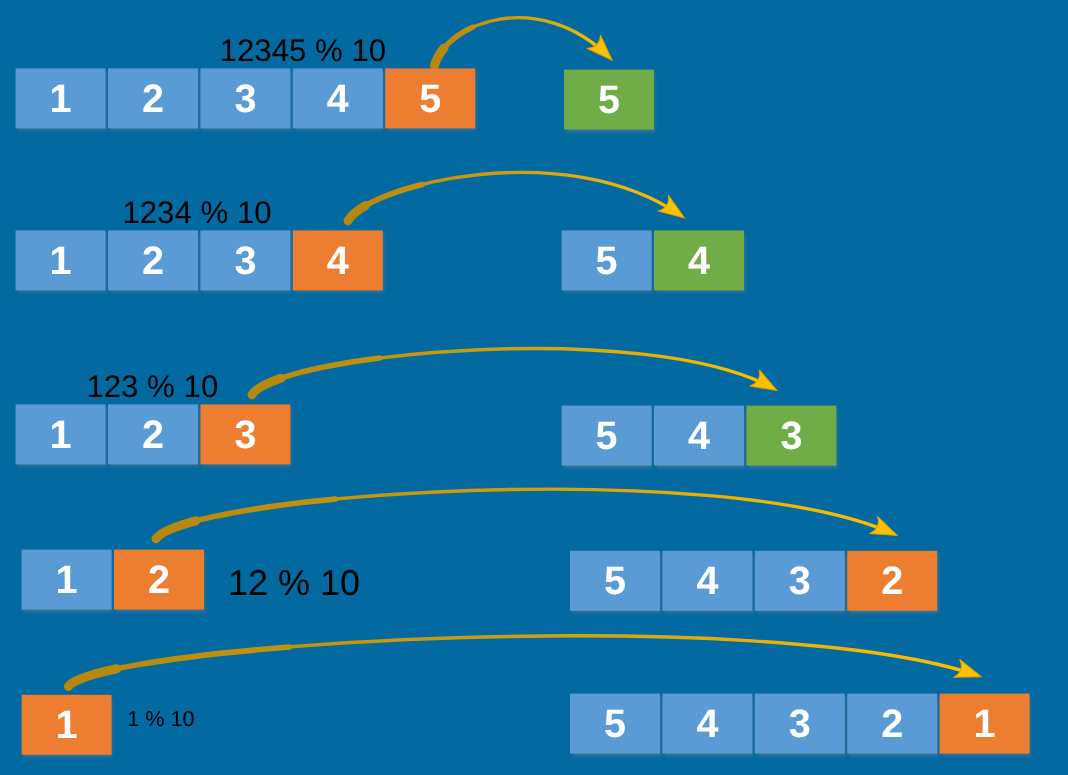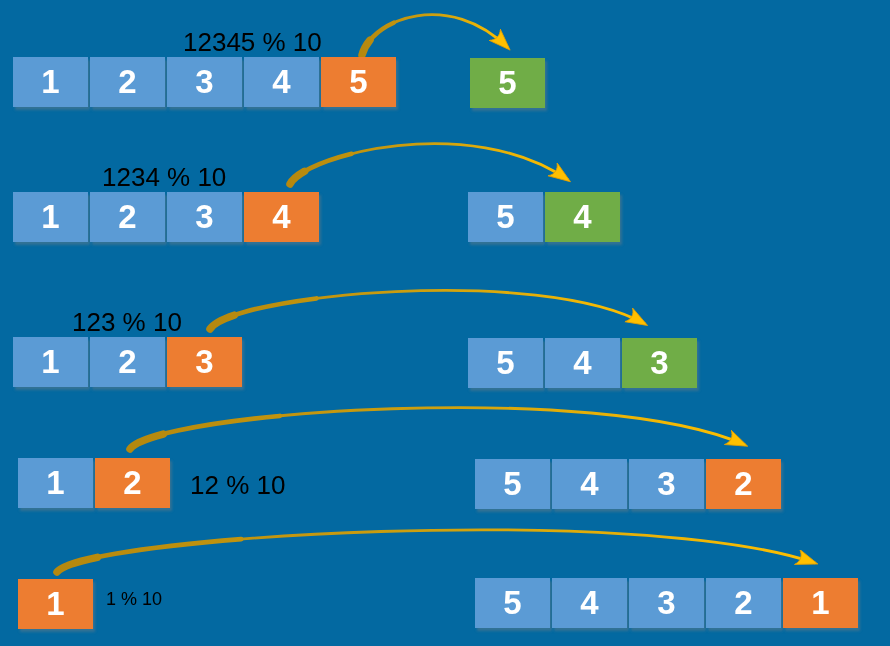--- a/index.html
+++ b/index.html
@@ -93,21 +93,21 @@
       <div class="digit-array" style="left: 13px; top: 337px; gap: 2px;">
         <div class="cell" style="width: 75px; height: 50px; background: rgb(91, 155, 213); color: rgb(255, 255, 255); font-size: 33px;">1</div>
         <div class="cell" style="width: 75px; height: 50px; background: rgb(91, 155, 213); color: rgb(255, 255, 255); font-size: 33px;">2</div>
         <div class="cell" style="width: 75px; height: 50px; background: rgb(237, 125, 49); color: rgb(255, 255, 255); font-size: 33px;">3</div>
       </div>
       <div class="digit-array" style="left: 468px; top: 338px; gap: 2px;">
         <div class="cell" style="width: 75px; height: 50px; background: rgb(91, 155, 213); color: rgb(255, 255, 255); font-size: 33px;">5</div>
         <div class="cell" style="width: 75px; height: 50px; background: rgb(91, 155, 213); color: rgb(255, 255, 255); font-size: 33px;">4</div>
         <div class="cell" style="width: 75px; height: 50px; background: rgb(112, 173, 71); color: rgb(255, 255, 255); font-size: 33px;">3</div>
       </div>
-      <div class="mod-label" style="left: 190px; top: 472px; font-size: 26px; color: rgb(0, 0, 0); text-align: right;">12 % 10</div>
+      <div class="mod-label" style="left: 190px; top: 472px; font-size: 30px; color: rgb(0, 0, 0); text-align: right;">12 % 10</div>
       <div class="digit-array" style="left: 18px; top: 458px; gap: 2px;">
         <div class="cell" style="width: 75px; height: 50px; background: rgb(91, 155, 213); color: rgb(255, 255, 255); font-size: 33px;">1</div>
         <div class="cell" style="width: 75px; height: 50px; background: rgb(237, 125, 49); color: rgb(255, 255, 255); font-size: 33px;">2</div>
       </div>
       <div class="digit-array" style="left: 475px; top: 459px; gap: 2px;">
         <div class="cell" style="width: 75px; height: 50px; background: rgb(91, 155, 213); color: rgb(255, 255, 255); font-size: 33px;">5</div>
         <div class="cell" style="width: 75px; height: 50px; background: rgb(91, 155, 213); color: rgb(255, 255, 255); font-size: 33px;">4</div>
         <div class="cell" style="width: 75px; height: 50px; background: rgb(91, 155, 213); color: rgb(255, 255, 255); font-size: 33px;">3</div>
         <div class="cell" style="width: 75px; height: 50px; background: rgb(237, 125, 49); color: rgb(255, 255, 255); font-size: 33px;">2</div>
       </div>

